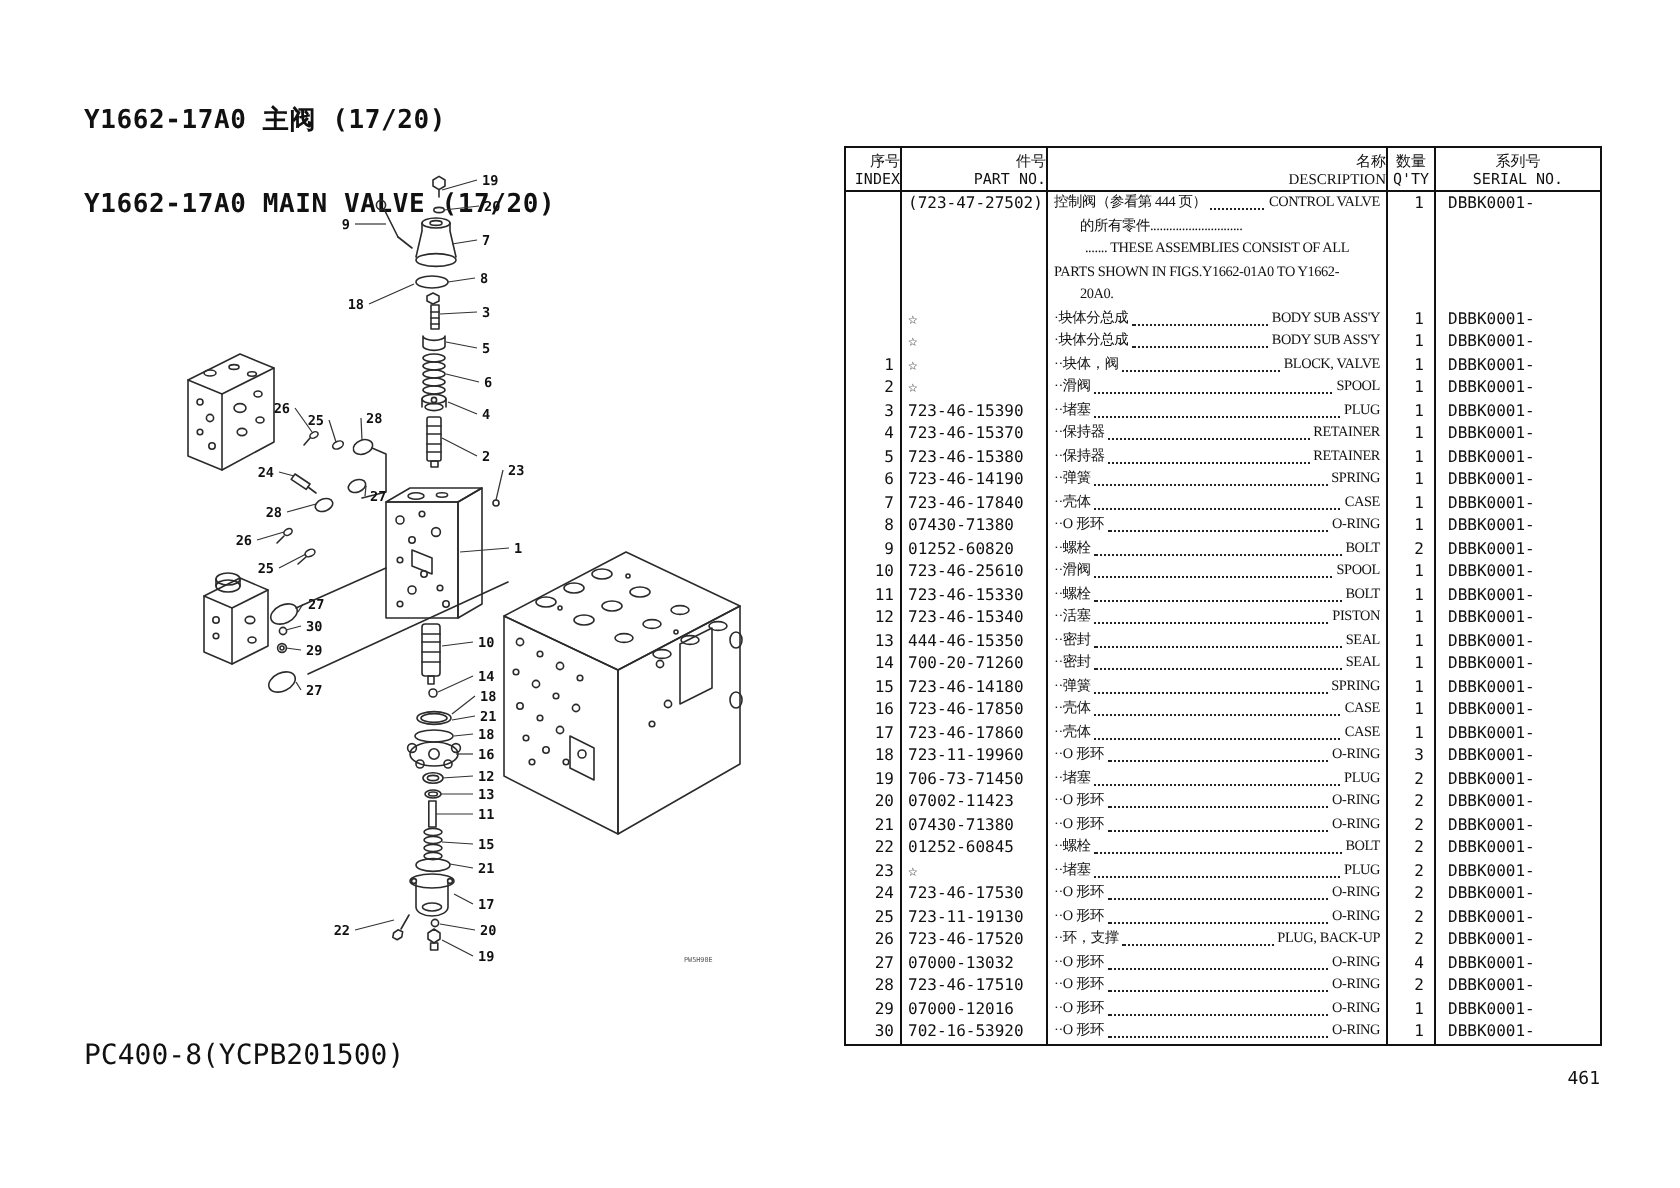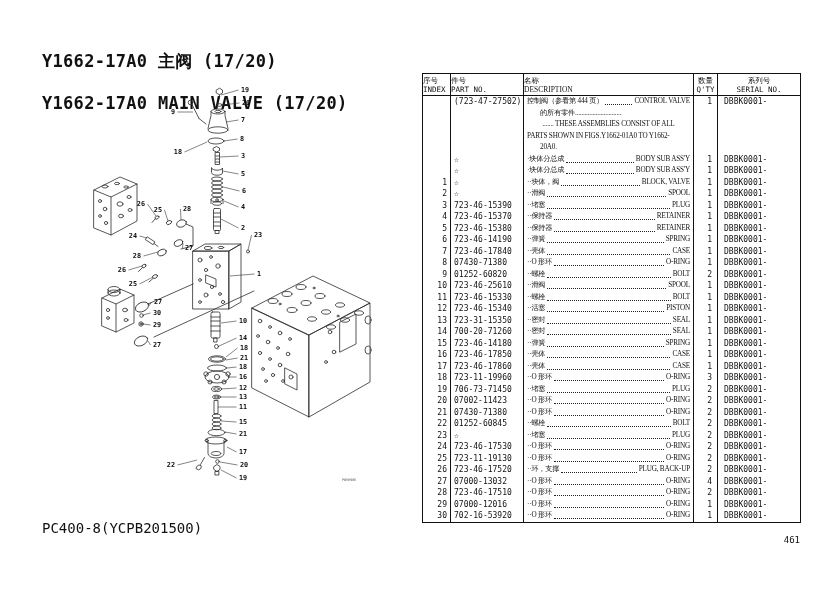--- a/index.html
+++ b/index.html
@@ -1,42 +1,42 @@
 <!DOCTYPE html>
 <html><head>
 <meta charset="utf-8">
 <style>
   html,body{margin:0;padding:0;}
   body{
     width:840px;height:594px;position:relative;overflow:hidden;
     background:#ffffff;color:#111;
     font-family:"DejaVu Sans Mono","DejaVu Sans",monospace;
   }
-  .title-block{position:absolute;left:42px;top:26px;font-weight:bold;font-size:17px;line-height:14px;letter-spacing:.3px;white-space:pre;}
+  .title-block{position:absolute;left:42px;top:26px;font-weight:bold;font-size:13px;line-height:14px;letter-spacing:.3px;white-space:pre;}
   .diagram-wrap{position:absolute;left:30px;top:80px;width:390px;height:440px;}
   svg{display:block;}
   svg .shape{stroke:#2b2b2b;fill:none;stroke-width:.8;stroke-linejoin:round;stroke-linecap:round;}
   svg [data-name="diagram-callouts"] text{font:bold 6.8px "DejaVu Sans Mono",monospace;fill:#111;}
   svg [data-name="diagram-callouts"] line{stroke:#333;stroke-width:.6;}
   svg .watermark{font:3.4px "DejaVu Sans Mono",monospace;fill:#555;}
 
   .ptable{position:absolute;left:422px;top:73px;width:379px;
     border:1px solid #111;border-right:none;box-sizing:border-box;
     border-bottom:1px solid #111;}
   .thead{display:flex;height:21px;border-bottom:1px solid #111;}
   .trow{display:flex;height:11.5px;}
   .c{box-sizing:border-box;border-right:1px solid #111;height:100%;overflow:hidden;}
   .idx{width:28px;text-align:right;padding-right:3px;}
   .part{width:73px;padding-left:3px;}
   .desc{width:170px;display:flex;align-items:center;padding:0 3px;font-family:Liberation Serif, serif;}
   .qty{width:24px;text-align:right;padding-right:5px;}
   .serial{width:83px;padding-left:6px;}
   .trow .c{font-size:8px;line-height:11px;white-space:nowrap;}
   .trow .desc{font-size:7.2px;letter-spacing:-.2px;}
-  .hcell{display:flex;flex-direction:column;justify-content:center;text-align:left;font-size:7.5px;line-height:9px;padding:0;}
+  .hcell{display:flex;flex-direction:column;justify-content:center;text-align:right;font-size:7.5px;line-height:9px;padding:0;}
   .hcell span{display:block;}
   .dcn,.den{white-space:nowrap;}
   .leader{flex:1;min-width:4px;align-self:flex-end;margin:0 2px 2.5px 2px;border-bottom:1px dotted #222;}
   .note.n-left{padding-left:3px;}
   .note.n-center{justify-content:center;}
   .note.n-indent{padding-left:16px;}
   .footer-left{position:absolute;left:42px;top:520px;font-size:14px;}
   .page-num{position:absolute;left:720px;top:535px;width:80px;text-align:right;font-size:9px;}
 </style>
 </head>
@@ -540,21 +540,21 @@
         <div class="c desc" data-name="cell-description">
           <span class="dcn">··活塞</span>
           <span class="leader" data-name="dot-leader"></span>
           <span class="den">PISTON</span>
         </div>
         <div class="c qty" data-name="cell-qty">1</div>
         <div class="c serial" data-name="cell-serial">DBBK0001-</div>
       </div>
       <div class="trow" data-name="table-row">
         <div class="c idx" data-name="cell-index">13</div>
-        <div class="c part" data-name="cell-part-no">723-31-15350</div>
+        <div class="c part" data-name="cell-part-no">444-46-15350</div>
         <div class="c desc" data-name="cell-description">
           <span class="dcn">··密封</span>
           <span class="leader" data-name="dot-leader"></span>
           <span class="den">SEAL</span>
         </div>
         <div class="c qty" data-name="cell-qty">1</div>
         <div class="c serial" data-name="cell-serial">DBBK0001-</div>
       </div>
       <div class="trow" data-name="table-row">
         <div class="c idx" data-name="cell-index">14</div>

